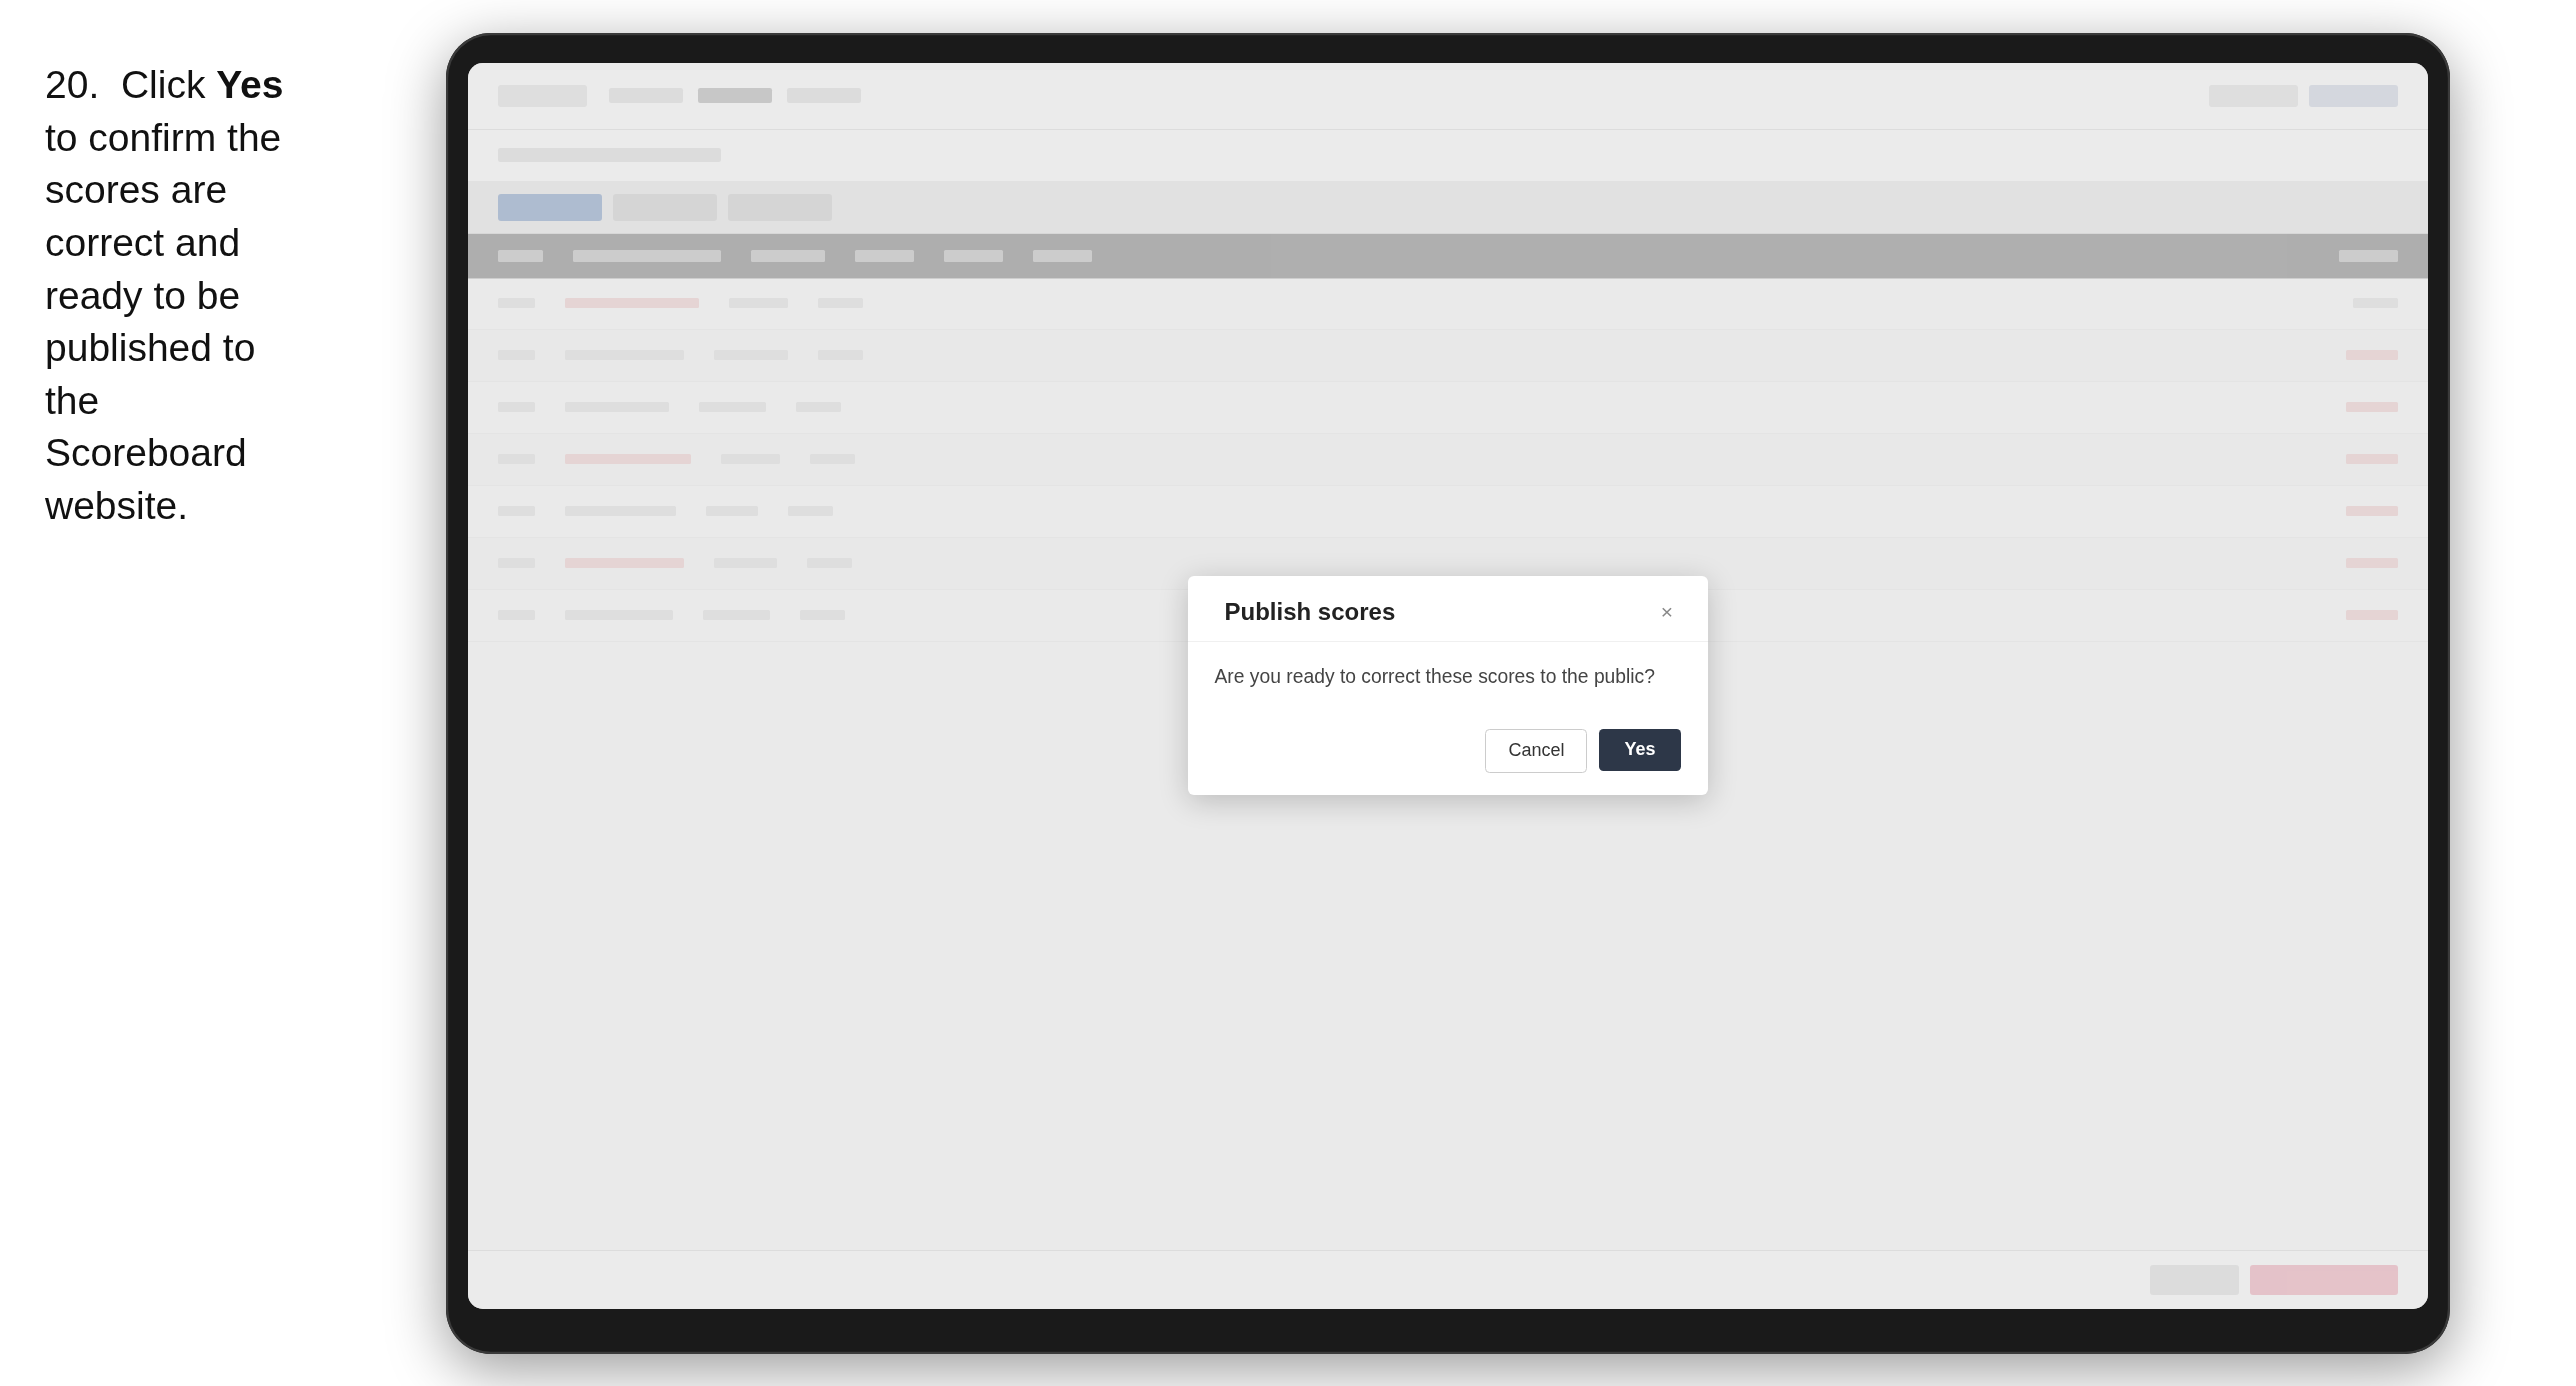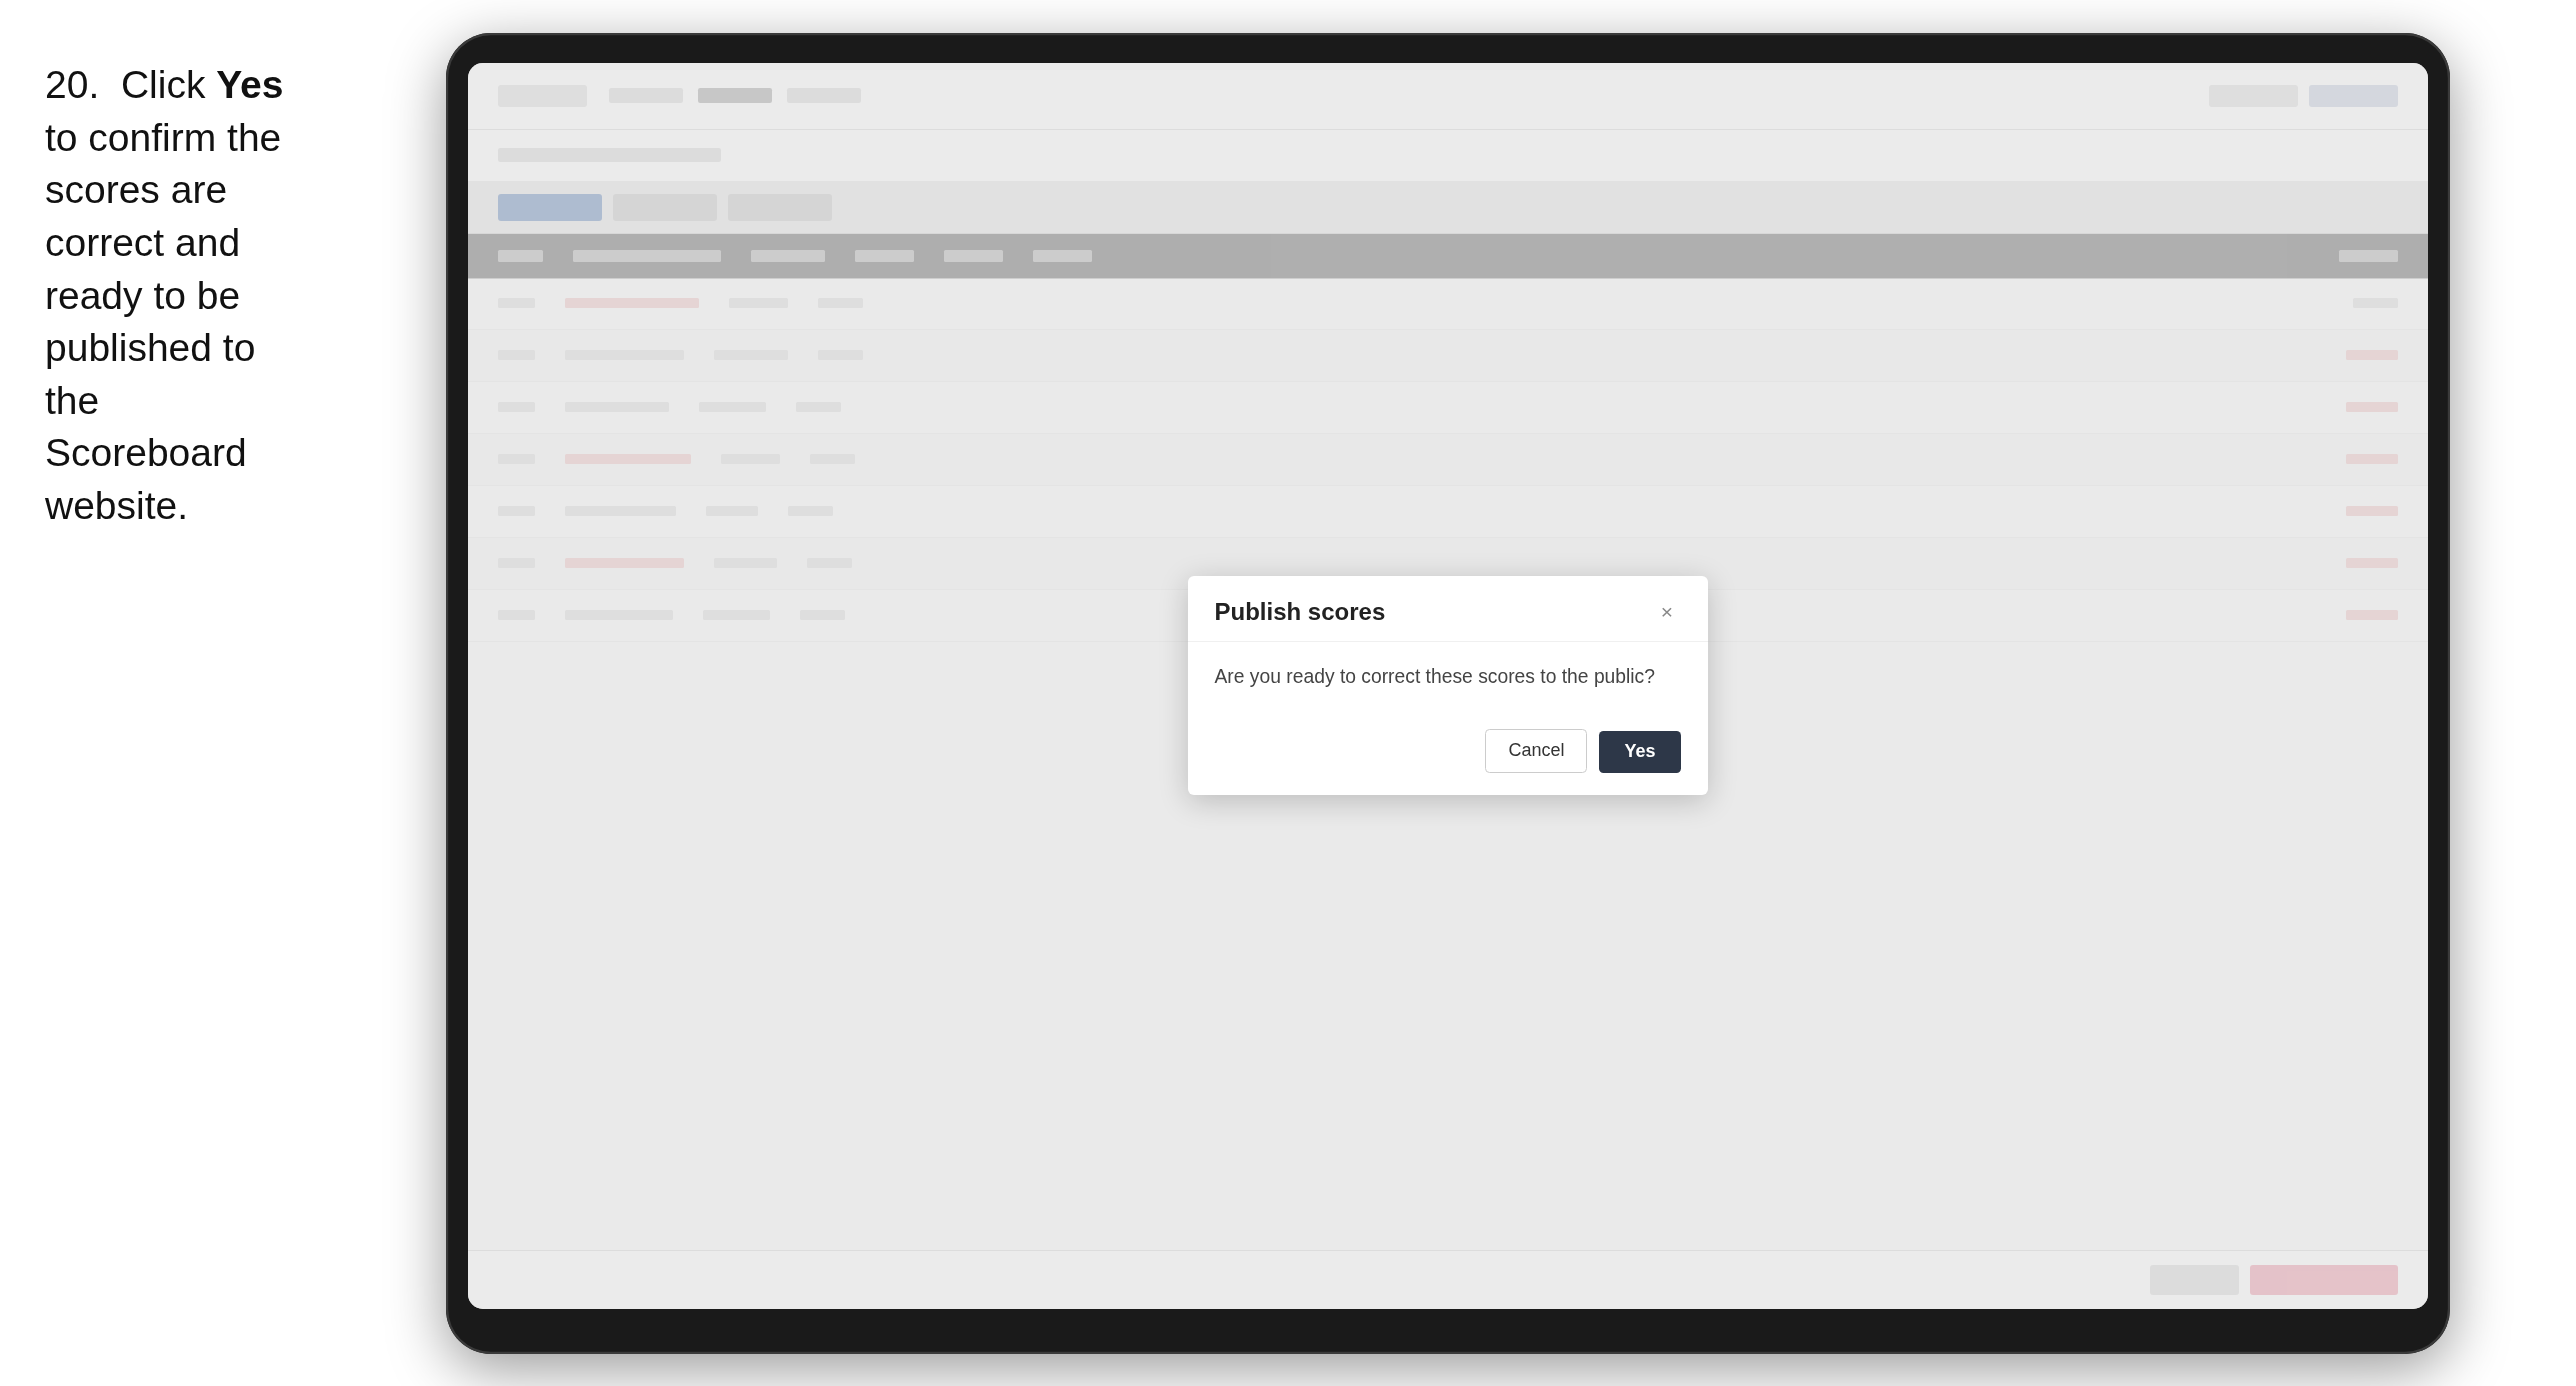--- a/index.html
+++ b/index.html
@@ -247,21 +247,21 @@
       box-shadow: 0 6px 30px rgba(0,0,0,0.2);
       width: 520px;
       padding: 0;
       overflow: hidden;
     }
 
     .modal-header {
       display: flex;
       align-items: center;
       justify-content: space-between;
-      padding: 22px 27px 15px 27px;
+      padding: 22px 27px 15px 37px;
       border-bottom: 0.7px solid #f0f0f0;
     }
     .modal-title {
       font-size: 24px;
       font-weight: 600;
       color: #222;
     }
     .modal-close {
       width: 27px;
       height: 27px;
@@ -278,21 +278,21 @@
     .modal-body {
       padding: 21px 27px 22px 27px;
       font-size: 19.3px;
       color: #444;
       line-height: 1.5;
     }
 
     .modal-footer {
       padding: 15px 27px 22px 27px;
       display: flex;
-      align-items: flex-end;
+      align-items: flex-start;
       justify-content: flex-end;
       gap: 12px;
     }
 
     .btn-cancel {
       padding: 10.4px 22px;
       border: 0.7px solid #ccc;
       border-radius: 4.5px;
       background: #fff;
       font-size: 18px;

